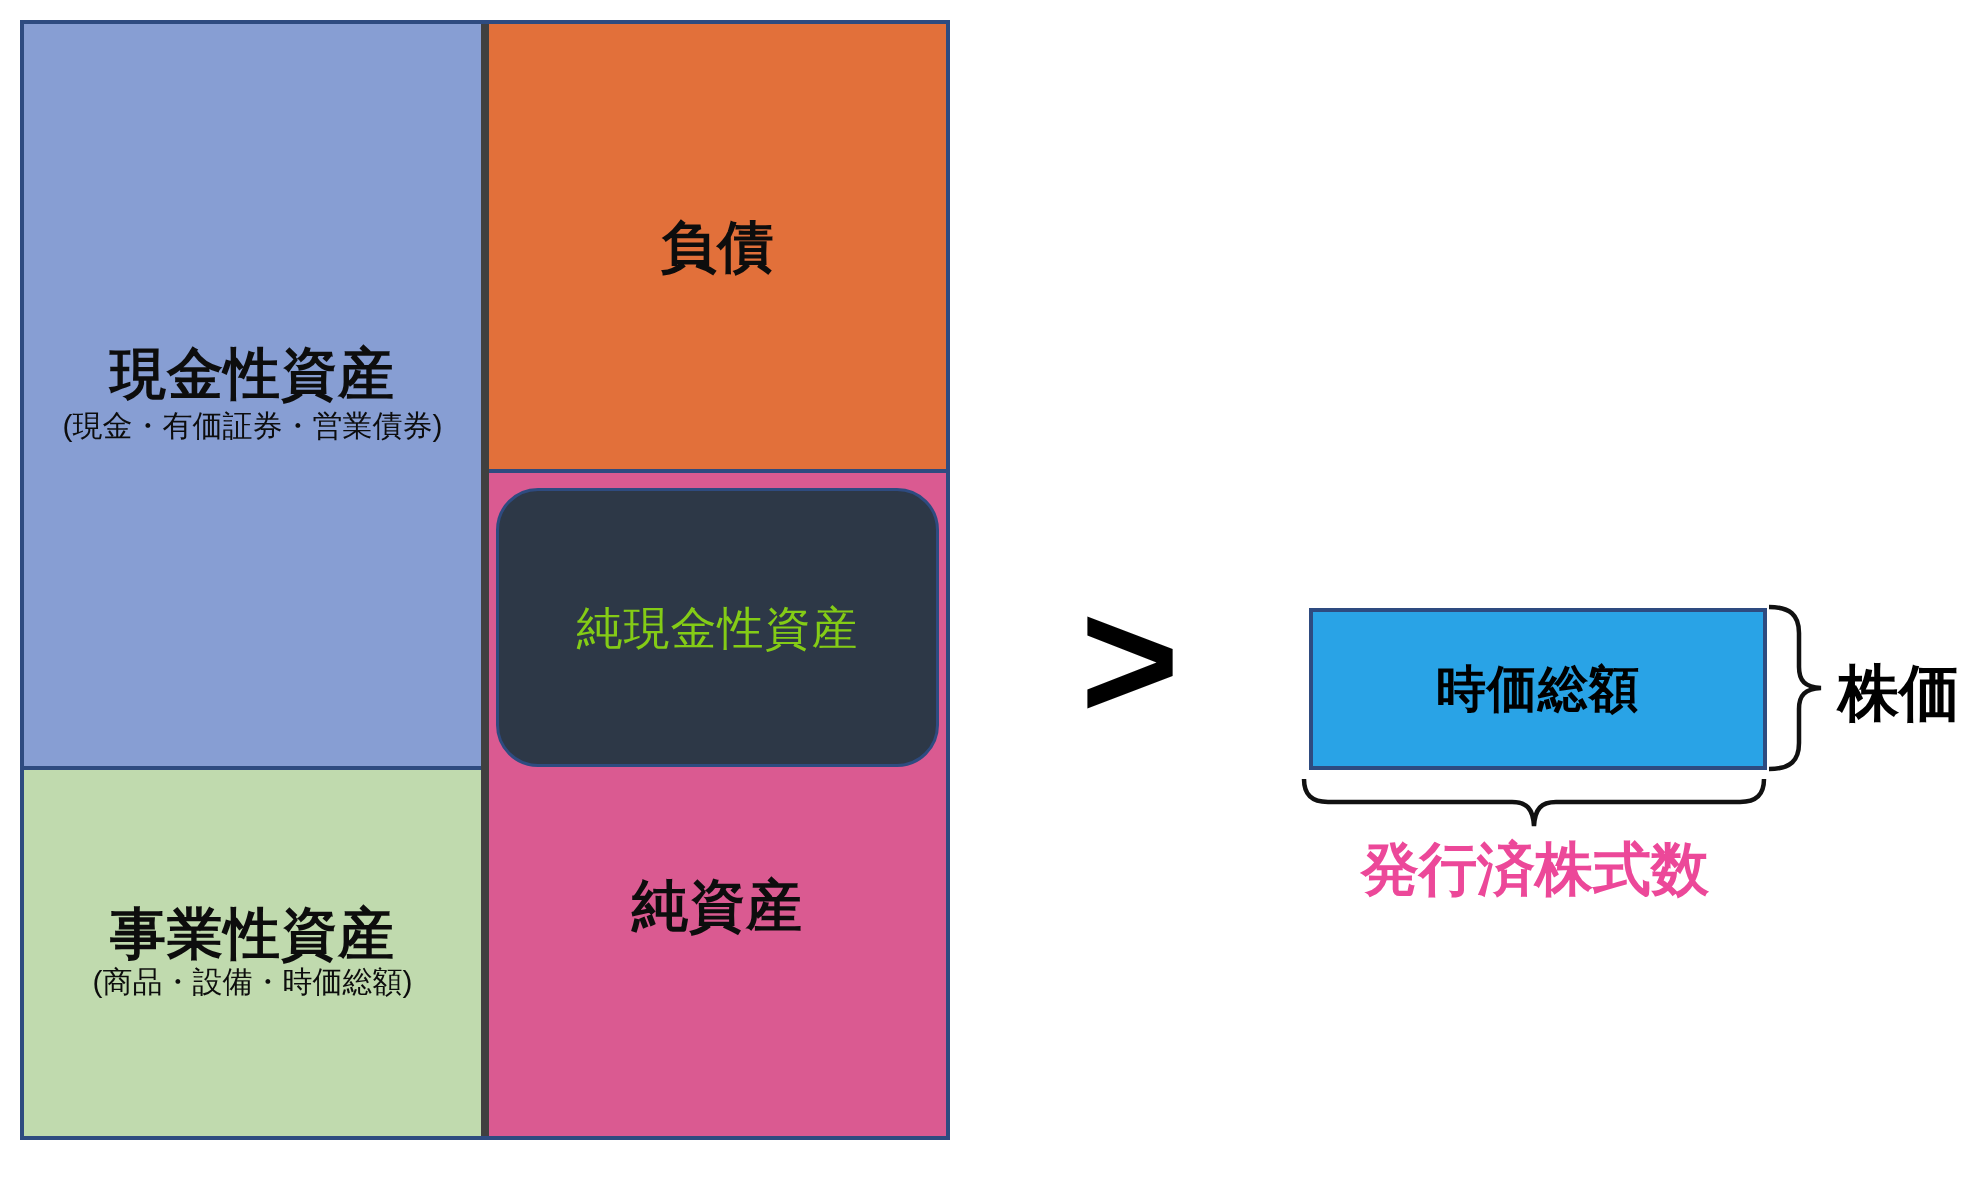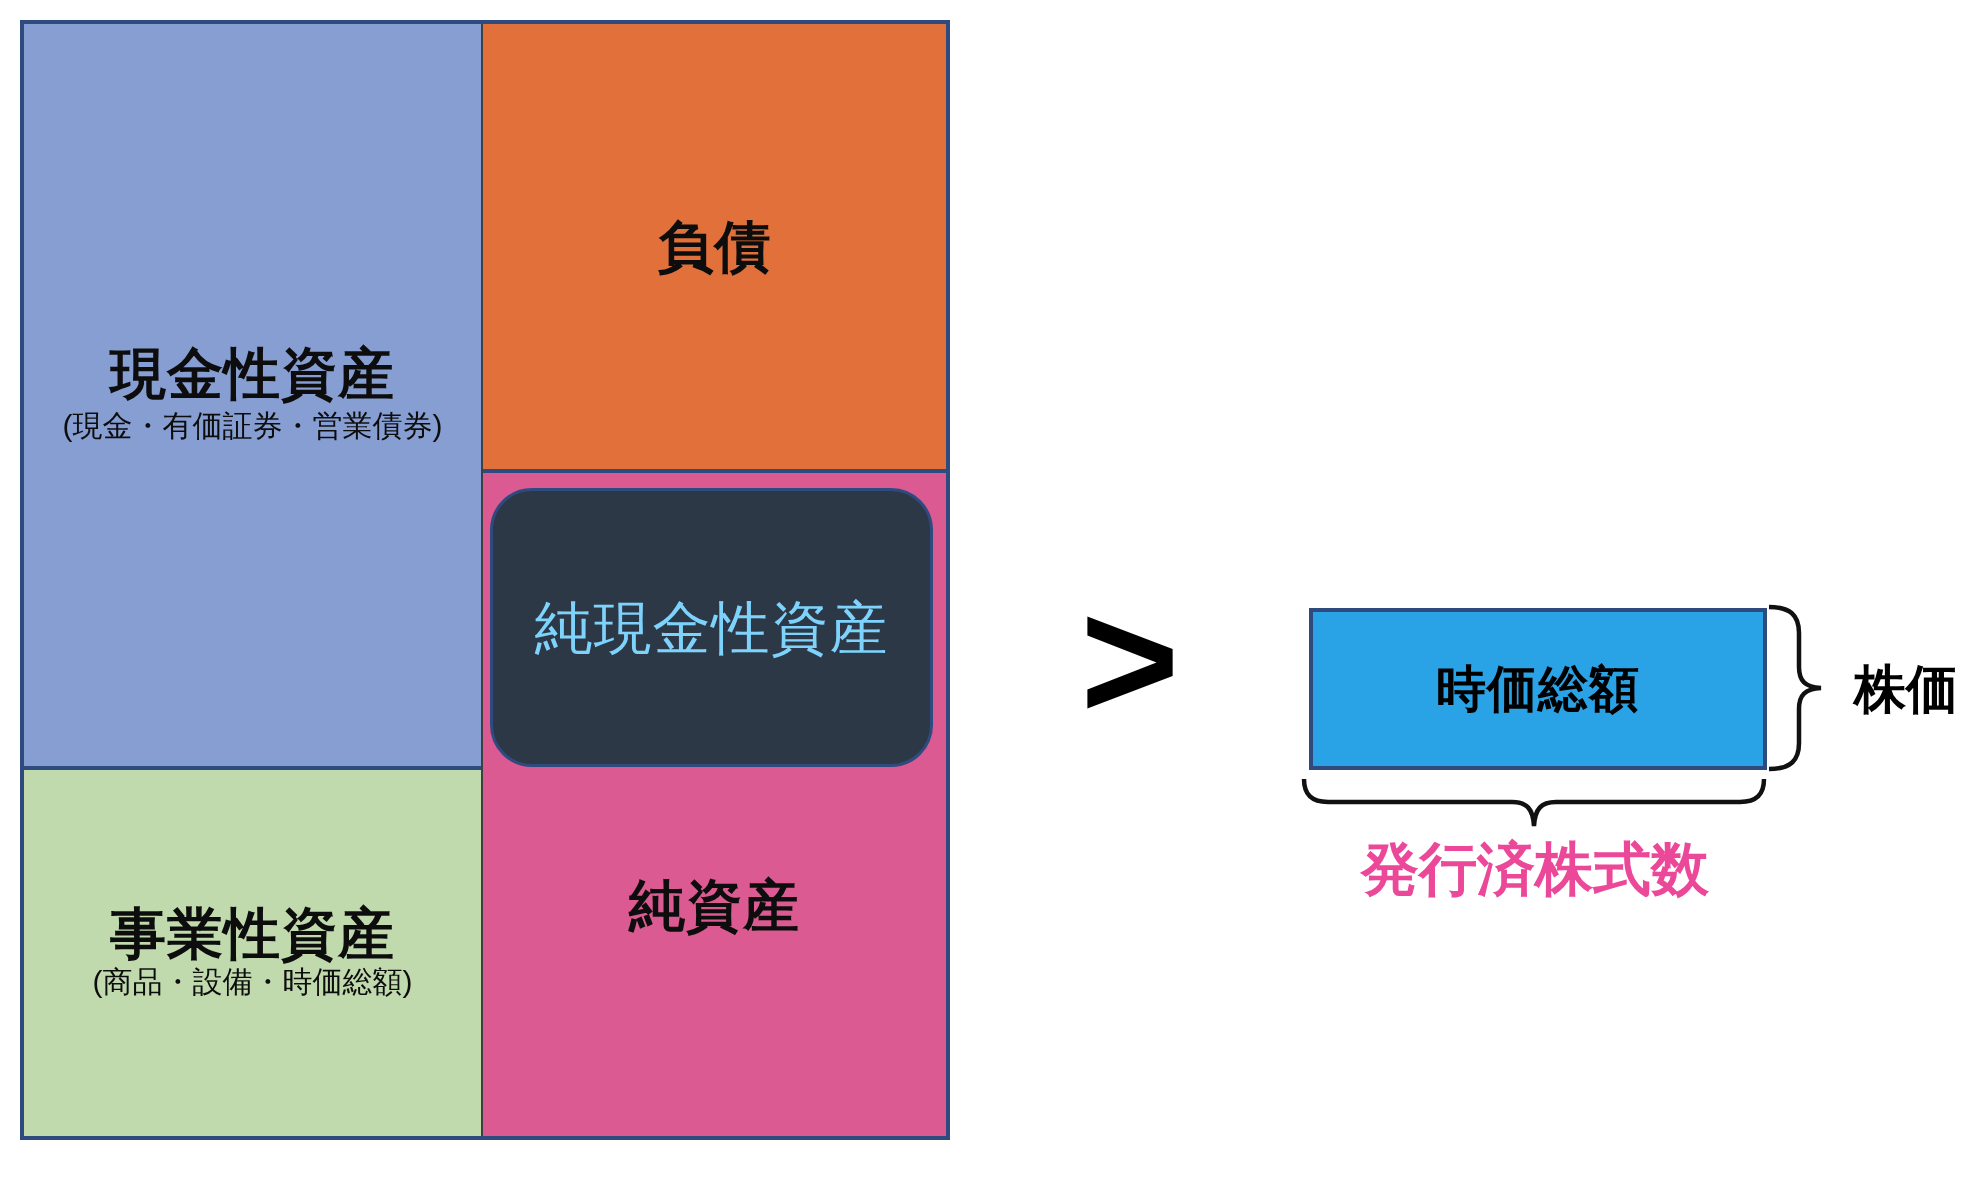--- a/index.html
+++ b/index.html
@@ -17,42 +17,42 @@
 
   
   .bs {
     position: absolute;
     left: 20px; top: 20px;
     width: 930px; height: 1120px;
     border: 4px solid #2e4b80;
     display: flex;
   }
   .col-left  { width: 457px; display: flex; flex-direction: column; }
-  .col-right { flex: 1; display: flex; flex-direction: column; border-left: 2px solid #404040; }
+  .col-right { flex: 1; display: flex; flex-direction: column; border-left: 8px solid #404040; }
 
   .box { display: flex; flex-direction: column; align-items: center; justify-content: center; text-align: center; }
 
   .box.blue   { height: 746px; background: #879ed3; border-bottom: 4px solid #2e4b80; gap: 4px; }
   .box.green  { flex: 1; background: #c0daae; gap: 0; }
   .box.orange { height: 449px; background: #e2703a; border-bottom: 4px solid #2e4b80; }
   .box.pink   { flex: 1; background: #da5a91; position: relative; display: block; }
 
   .box-title { font-size: 56px; font-weight: 600; line-height: 1; letter-spacing: 1px; }
   .box-sub   { font-size: 30px; font-weight: 500; line-height: 1.3; }
 
   .dark-box {
     position: absolute;
     left: 7px; top: 15px;
     width: 443px; height: 279px;
     background: #2d3847;
     border: 3px solid #2e4b80;
     border-radius: 42px;
     display: flex; align-items: center; justify-content: center;
   }
-  .dark-box .box-title { color: #7dd3fc; font-size: 58px; font-weight: 500; }
+  .dark-box .box-title { color: #84cc16; font-size: 46px; font-weight: 500; }
 
   .pink-label {
     position: absolute;
     left: 0; right: 0;
     top: 405px;
     text-align: center;
     font-size: 56px; font-weight: 600; line-height: 1;
     letter-spacing: 1px;
   }
 
@@ -76,23 +76,22 @@
     display: flex; align-items: center; justify-content: center;
   }
   .mcap .box-title { font-size: 50px; font-weight: 600; color: #000000; }
 
   
   .overlay { position: absolute; left: 0; top: 0; width: 1978px; height: 1180px; pointer-events: none; }
 
   .kabuka {
     position: absolute;
     left: 1838px; top: 663px;
-    font-size: 52px; font-weight: 600; line-height: 1; color: #000;
+    font-size: 61px; font-weight: 600; line-height: 1; color: #000;
     white-space: nowrap;
-    margin-left: 16px;
   }
   .hakkou {
     position: absolute;
     left: 1235px; top: 840px; width: 600px;
     text-align: center;
     font-size: 58px; font-weight: 600; line-height: 1; color: #ec4899;
     white-space: nowrap;
   }
 </style>
 </head>

